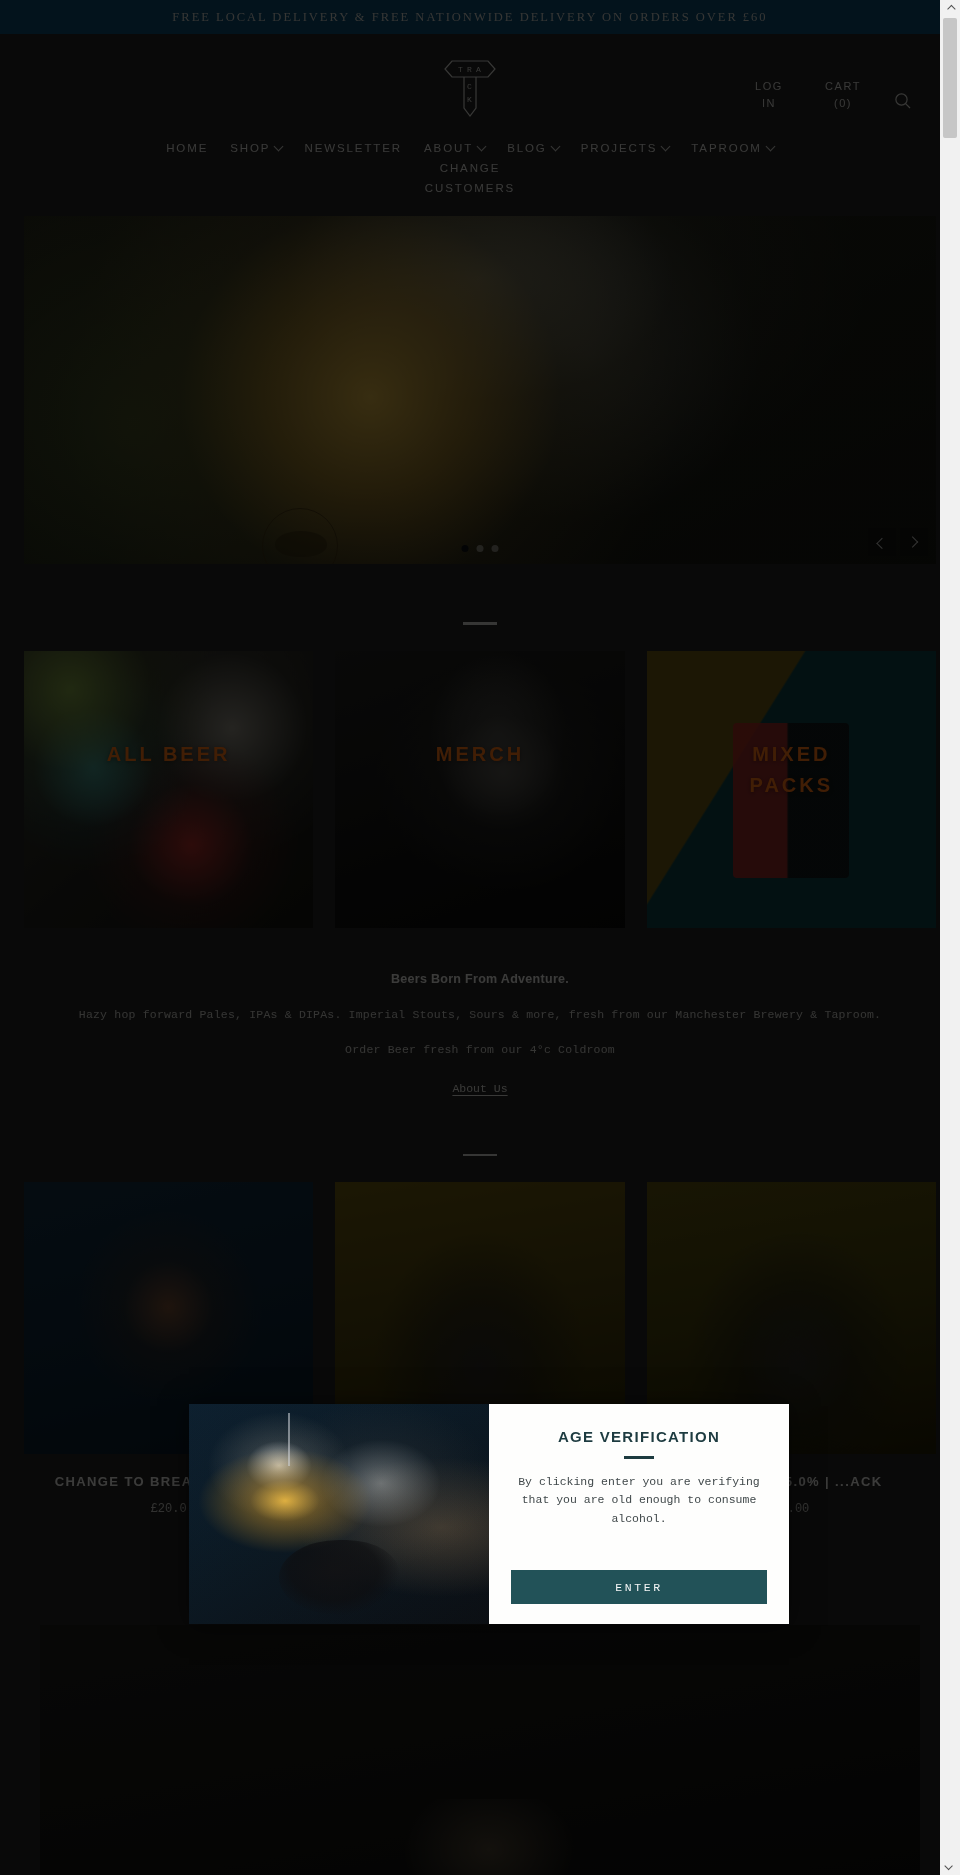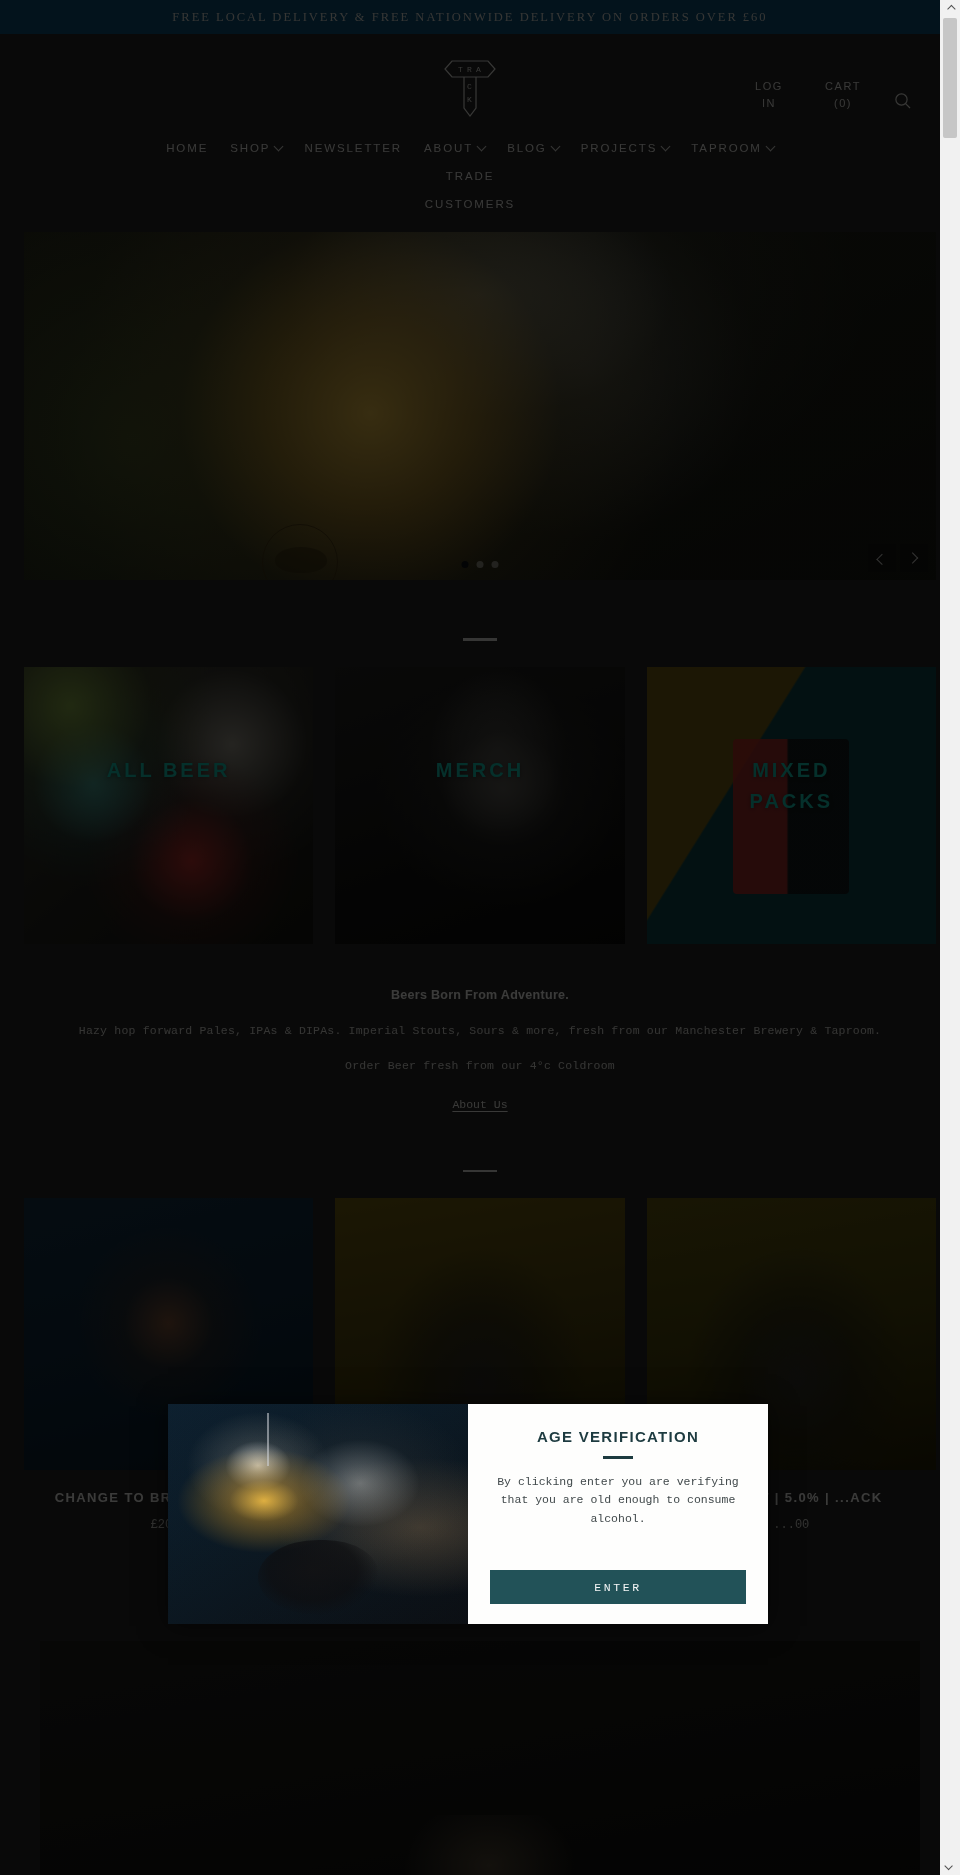--- a/index.html
+++ b/index.html
@@ -53,21 +53,21 @@
     text-align: center; line-height: 1.55; width: 46px;
     cursor: pointer;
   }
   .search-btn {
     margin-top: 14px; width: 18px; height: 18px; cursor: pointer;
   }
   .search-btn svg { display:block; }
   
   .nav {
     display: flex; flex-wrap: wrap; justify-content: center;
-    align-items: center; gap: 8px 22px;
+    align-items: center; gap: 0 22px;
     padding: 12px 40px 4px;
   }
   .nav-item {
     font-size: 11.5px; letter-spacing: 1.9px; color: #dcdcd8;
     display: inline-flex; align-items: center; gap: 5px;
     padding: 4px 0; cursor: pointer; white-space: nowrap;
   }
   .nav-row2 { width: 100%; display: flex; justify-content: center; }
   .caret {
     display: inline-block; width: 7px; height: 7px;
@@ -174,21 +174,21 @@
       radial-gradient(ellipse at 56% 30%, rgba(150,148,140,0.45) 0%, rgba(20,20,20,0) 30%),
       linear-gradient(160deg, #232320 0%, #131312 60%, #0b0b0a 100%);
   }
   .card-label {
     position: absolute; inset: 0;
     display: flex; align-items: flex-start; justify-content: center;
     padding-top: 88px;
   }
   .card-label span {
     font-size: 20px; font-weight: 700; letter-spacing: 3px;
-    color: #14b8a6; text-align: center; line-height: 1.55;
+    color: #f97316; text-align: center; line-height: 1.55;
     max-width: 140px;
     text-shadow: 0 1px 4px rgba(0,0,0,0.4);
   }
   
   .intro { text-align: center; padding: 44px 40px 0; }
   .intro .lead {
     font-size: 12.5px; font-weight: 700; letter-spacing: 0.3px;
     color: #e2e2de; margin-bottom: 22px;
   }
   .intro p {
@@ -261,21 +261,21 @@
     border-top: 1.5px solid #505050; border-right: 1.5px solid #505050;
   }
   .scroll-up span { transform: rotate(-45deg) translate(1px,1px); }
   .scroll-down span { transform: rotate(135deg) translate(1px,1px); }
   .scroll-thumb {
     position: absolute; top: 18px; left: 3px; width: 14px; height: 120px;
     background: #c6c6c6; border-radius: 2px; cursor: pointer;
   }
   
   .modal {
-    position: absolute; left: 168px; top: 1404px;
+    position: absolute; left: 189px; top: 1404px;
     width: 600px; height: 220px;
     display: flex; z-index: 200;
     box-shadow: 0 2px 26px rgba(0,0,0,0.55);
     justify-content: flex-end;
   }
   .modal-img {
     width: 300px; height: 220px; position: relative; overflow: hidden;
     background:
       radial-gradient(ellipse at 32% 44%, rgba(238,186,66,0.92) 0%, rgba(160,120,40,0.55) 12%, rgba(26,32,40,0.10) 30%),
       radial-gradient(ellipse at 30% 28%, rgba(246,244,236,0.90) 0%, rgba(150,148,138,0.25) 11%, rgba(0,0,0,0) 24%),
@@ -384,21 +384,21 @@
       <div class="nav-item">
         <span>PROJECTS</span>
         <i class="caret"></i>
       </div>
       <div class="nav-item">
         <span>TAPROOM</span>
         <i class="caret"></i>
       </div>
       <div class="nav-row2">
         <div class="nav-item">
-          <span>TRADE</span>
+          <span>CHANGE</span>
         </div>
       </div>
       <div class="nav-row2">
         <div class="nav-item">
           <span>CUSTOMERS</span>
         </div>
       </div>
     </nav>
   </div>
 

